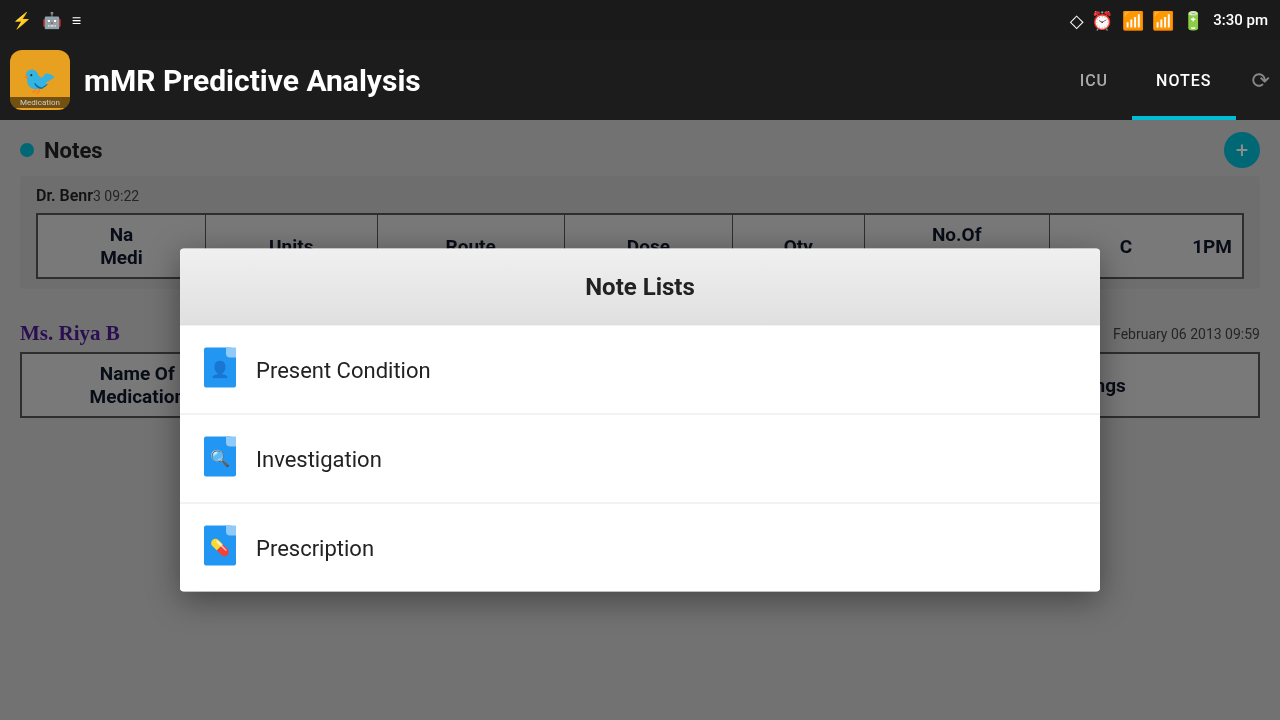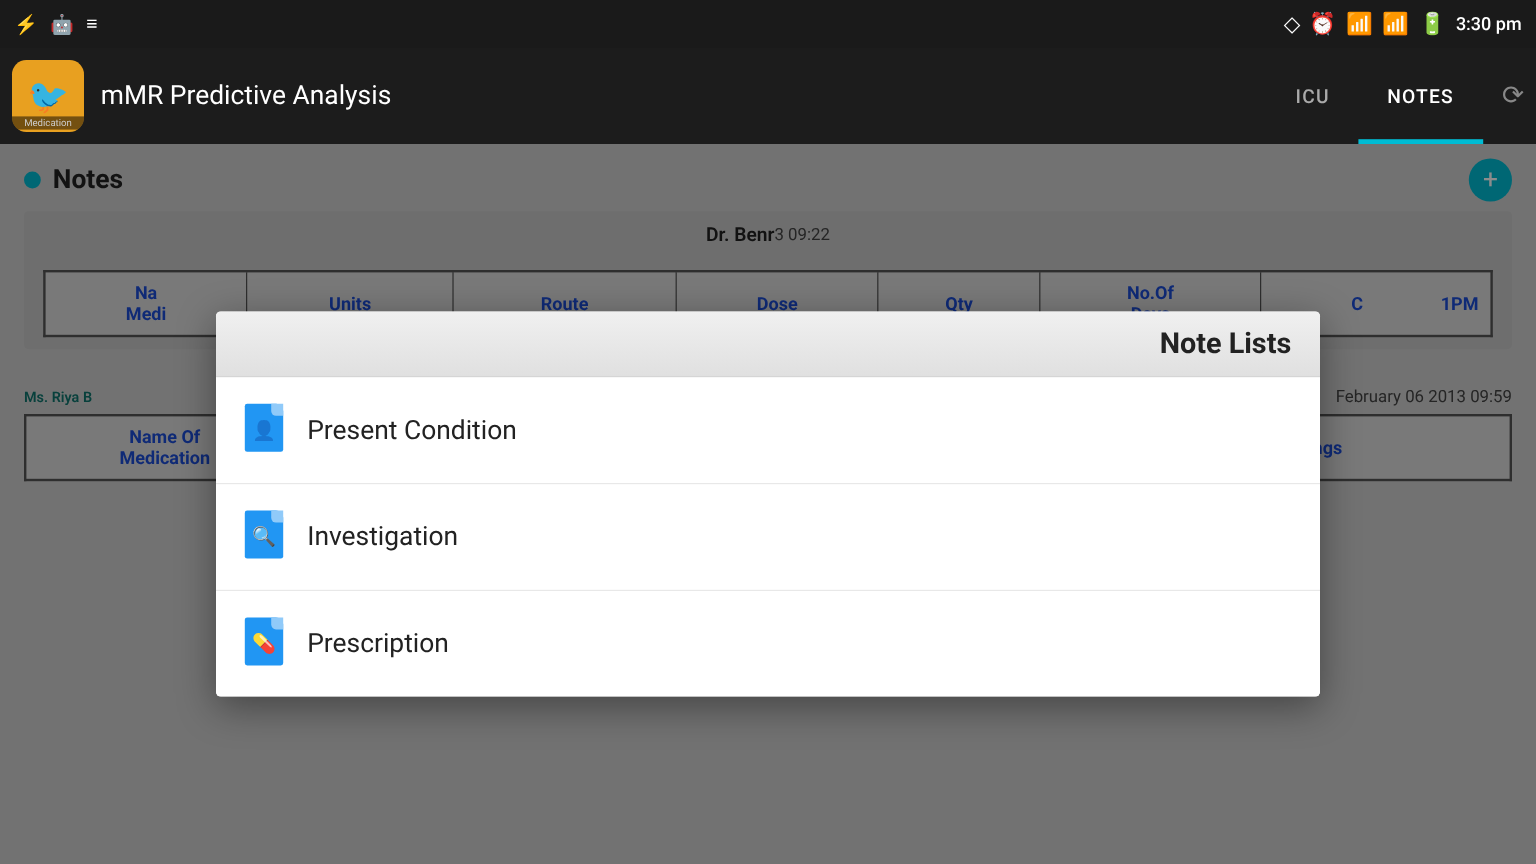--- a/index.html
+++ b/index.html
@@ -70,22 +70,22 @@
       left: 0;
       right: 0;
       background: rgba(0,0,0,0.5);
       color: #ccc;
       font-size: 8px;
       text-align: center;
       padding: 1px 0;
     }
     .app-title {
       color: white;
-      font-size: 22px;
-      font-weight: 400;
+      font-size: 30px;
+      font-weight: 700;
       flex: 1;
     }
     .nav-tabs {
       display: flex;
       align-items: flex-start;
       height: 100%;
     }
     .nav-tab {
       color: #aaa;
       font-size: 16px;
@@ -167,23 +167,23 @@
 
     
     .note-card {
       background: #c8c8c8;
       border-radius: 4px;
       margin-bottom: 8px;
       padding: 10px 16px;
     }
     .note-card-header {
       display: flex;
-      justify-content: center;
-      align-items: center;
-      margin-bottom: 20px;
+      justify-content: flex-start;
+      align-items: center;
+      margin-bottom: 8px;
     }
     .doctor-name {
       font-size: 16px;
       font-weight: 600;
       color: #222;
     }
     .note-date {
       font-size: 14px;
       color: #444;
     }
@@ -191,36 +191,37 @@
     
     .med-table {
       width: 100%;
       border-collapse: collapse;
       border: 2px solid #555;
     }
     .med-table th {
       border: 1px solid #555;
       padding: 8px 10px;
       background: #ddd;
-      font-size: 15px;
+      font-size: 19px;
       font-weight: 700;
-      color: #1d4ed8;
+      color: #0f172a;
     }
 
     
     .patient-row {
       display: flex;
       justify-content: space-between;
       align-items: center;
       padding: 8px 0 6px 0;
     }
     .patient-name {
-      font-size: 12px;
+      font-size: 21px;
       font-weight: 600;
-      color: #0f766e;
+      color: #4c1d95;
+      font-family: Liberation Serif, serif;
     }
     .patient-date {
       font-size: 14px;
       color: #444;
     }
 
     
     .overlay {
       position: absolute;
       top: 0;
@@ -239,22 +240,22 @@
       transform: translate(-50%, -50%);
       width: 920px;
       background: white;
       border-radius: 4px;
       overflow: hidden;
       z-index: 20;
       box-shadow: 0 8px 32px rgba(0,0,0,0.4);
     }
     .modal-header {
       background: linear-gradient(180deg, #f0f0f0 0%, #e0e0e0 100%);
-      padding: 13px 24px;
-      text-align: right;
+      padding: 24px 24px;
+      text-align: center;
       border-bottom: 1px solid #ccc;
     }
     .modal-title {
       font-size: 24px;
       font-weight: 700;
       color: #222;
     }
     .modal-body {
       background: white;
     }

